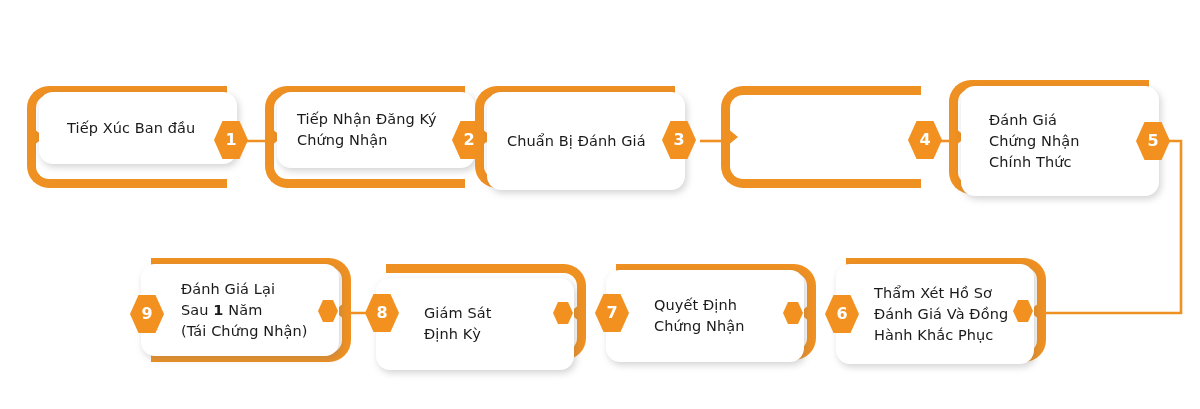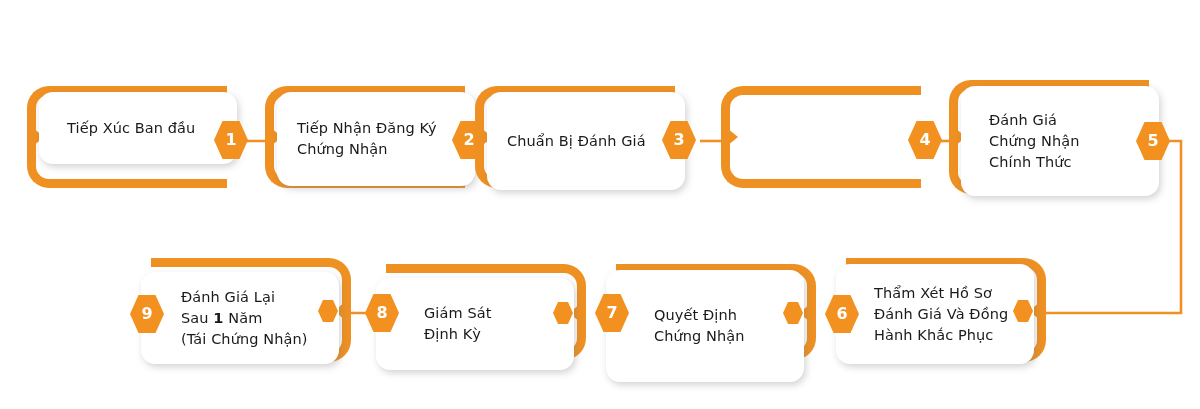--- a/index.html
+++ b/index.html
@@ -140,21 +140,21 @@
       <div class="card-label">Tiếp Xúc Ban đầu</div>
     </div>
     <div class="hex" style="left:187px; top:35px;">
       <span>1</span>
     </div>
   </div>
 
   <div class="step dir-right" style="left:265px; top:86px; width:215px; height:110px;">
     <div class="bracket" style="left:0; top:0; width:200px; height:102px;"></div>
     <div class="notch point-right" style="left:6px; top:42px;"></div>
-    <div class="card" style="left:12px; top:6px; width:198px; height:94px; padding-left:20px; padding-right:30px;">
+    <div class="card" style="left:12px; top:6px; width:198px; height:76px; padding-left:20px; padding-right:30px;">
       <div class="card-label">Tiếp Nhận Đăng Ký
 Chứng Nhận</div>
     </div>
     <div class="hex" style="left:187px; top:35px;">
       <span>2</span>
     </div>
   </div>
 
   <div class="step dir-right" style="left:475px; top:86px; width:215px; height:110px;">
     <div class="bracket" style="left:0; top:0; width:200px; height:102px;"></div>
@@ -198,21 +198,21 @@
     </div>
     <div class="hex" style="left:-6px; top:37px;">
       <span>6</span>
     </div>
     <div class="joint" style="left:182px; top:42px;"></div>
   </div>
 
   <div class="step dir-left" style="left:601px; top:264px; width:215px; height:104px;">
     <div class="bracket" style="left:15px; top:0; width:200px; height:96px;"></div>
     <div class="notch point-left" style="left:198px; top:40px;"></div>
-    <div class="card" style="left:5px; top:6px; width:198px; height:112px; padding-left:48px; padding-right:12px;">
+    <div class="card" style="left:5px; top:6px; width:198px; height:92px; padding-left:48px; padding-right:12px;">
       <div class="card-label">Quyết Định
 Chứng Nhận</div>
     </div>
     <div class="hex" style="left:-6px; top:30px;">
       <span>7</span>
     </div>
     <div class="joint" style="left:182px; top:38px;"></div>
   </div>
 
   <div class="step dir-left" style="left:371px; top:264px; width:215px; height:104px;">
@@ -224,21 +224,21 @@
     </div>
     <div class="hex" style="left:-6px; top:30px;">
       <span>8</span>
     </div>
     <div class="joint" style="left:182px; top:38px;"></div>
   </div>
 
   <div class="step dir-left" style="left:136px; top:258px; width:215px; height:112px;">
     <div class="bracket" style="left:15px; top:0; width:200px; height:104px;"></div>
     <div class="notch point-left" style="left:198px; top:44px;"></div>
-    <div class="card" style="left:5px; top:6px; width:198px; height:92px; padding-left:40px; padding-right:8px;margin-top:8px;">
+    <div class="card" style="left:5px; top:6px; width:198px; height:92px; padding-left:40px; padding-right:8px;">
         <div class="card-label">Đánh Giá Lại<br>Sau <b>1</b> Năm<br>(Tái Chứng Nhận)</div>
     </div>
     <div class="hex" style="left:-6px; top:37px;">
       <span>9</span>
     </div>
     <div class="joint" style="left:182px; top:42px;"></div>
   </div>
 
 </div>
 

